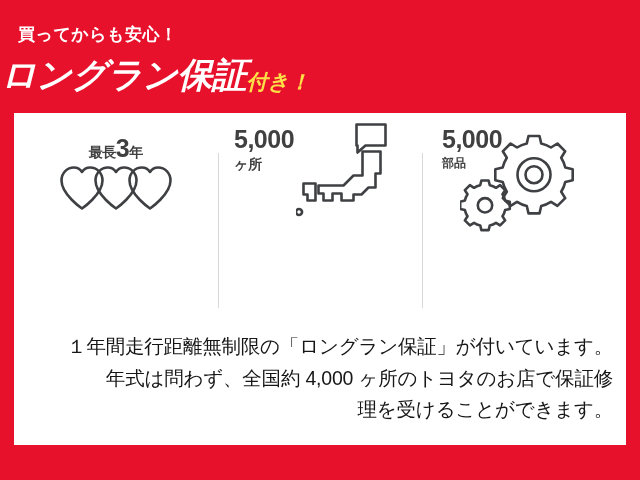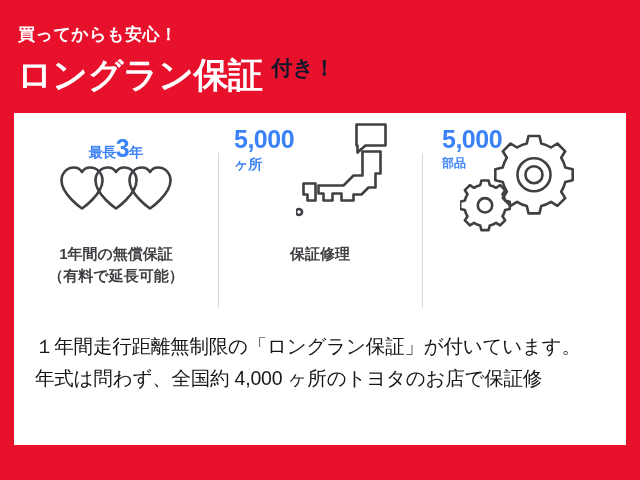--- a/index.html
+++ b/index.html
@@ -36,40 +36,41 @@
     left: 18px;
     top: 23px;
     color: #ffffff;
     font-size: 17px;
     font-weight: bold;
     letter-spacing: 0.5px;
     white-space: nowrap;
   }
   .header-title-row {
     position: absolute;
-    left: 17px;
+    left: 1px;
     top: 57px;
     display: flex;
-    align-items: flex-start;
-    white-space: nowrap;
+    align-items: flex-end;
+    white-space: nowrap;
+    font-style: italic;
   }
   .header-title-main {
     color: #ffffff;
     font-size: 35px;
     font-weight: bold;
     letter-spacing: -0.5px;
     line-height: 1;
   }
   .header-title-suffix {
-    color: #0f172a;
+    color: #fde047;
     font-size: 21px;
     font-weight: bold;
     letter-spacing: 0px;
     line-height: 1;
-    margin-left: 9px;
+    margin-left: 0;
   }
 
   
   .panel {
     position: absolute;
     left: 14px;
     top: 113px;
     width: 612px;
     height: 332px;
     background: #ffffff;
@@ -114,21 +115,21 @@
     font-size: 15px;
     font-weight: bold;
     line-height: 1.45;
     text-align: center;
     white-space: nowrap;
   }
 
   
   .num-block {
     position: absolute;
-    color: #3b82f6;
+    color: #404040;
     font-weight: bold;
     line-height: 1;
   }
 
   
   .f1-num {
     left: 0;
     right: 0;
     top: 23px;
     text-align: center;
@@ -179,21 +180,21 @@
   .body-copy {
     position: absolute;
     left: 21px;
     top: 218px;
     width: 578px;
     color: #161616;
     font-size: 19.5px;
     line-height: 1.62;
     letter-spacing: -0.2px;
   }
-  .body-copy p { margin: 0; }
+  .body-copy p { margin: 0; text-align: right; }
 </style>
 </head>
 <body>
 
 <div class="banner">
 
   <div class="header">
     <div class="header-kicker">買ってからも安心！</div>
     <div class="header-title-row">
       <span class="header-title-main">ロングラン保証</span>
@@ -211,24 +212,20 @@
             <span class="small">最長</span><span class="big">3</span><span class="unit">年</span>
           </div>
           <div class="hearts">
             <svg width="116" height="50" viewBox="0 0 116 50" fill="none" stroke="#3f4043" stroke-width="2.6" stroke-linejoin="round" stroke-linecap="round">
               <path d="M24 45.5 C24 45.5 3.5 31.5 3.5 17.5 C3.5 9.8 9.3 4.5 15.8 4.5 C19.8 4.5 22.6 6.6 24 9.0 C25.4 6.6 28.2 4.5 32.2 4.5 C38.7 4.5 44.5 9.8 44.5 17.5 C44.5 31.5 24 45.5 24 45.5 Z"></path>
               <path d="M58 45.5 C58 45.5 37.5 31.5 37.5 17.5 C37.5 9.8 43.3 4.5 49.8 4.5 C53.8 4.5 56.6 6.6 58 9.0 C59.4 6.6 62.2 4.5 66.2 4.5 C72.7 4.5 78.5 9.8 78.5 17.5 C78.5 31.5 58 45.5 58 45.5 Z"></path>
               <path d="M92 45.5 C92 45.5 71.5 31.5 71.5 17.5 C71.5 9.8 77.3 4.5 83.8 4.5 C87.8 4.5 90.6 6.6 92 9.0 C93.4 6.6 96.2 4.5 100.2 4.5 C106.7 4.5 112.5 9.8 112.5 17.5 C112.5 31.5 92 45.5 92 45.5 Z"></path>
             </svg>
           </div>
         </div>
-        <div class="feature-caption">
-          <div>1年間の無償保証</div>
-          <div>（有料で延長可能）</div>
-        </div>
       </div>
 
       <div class="feature">
         <div class="feature-visual">
           <div class="num-block f2-num">
             <span class="big">5,000</span>
             <span class="unit">ヶ所</span>
           </div>
           <div class="japan">
             <svg width="96" height="104" viewBox="0 0 96 104" fill="none" stroke="#3f4043" stroke-width="2.6" stroke-linejoin="round" stroke-linecap="round">
@@ -238,21 +235,20 @@
               <path d="M66.5 30.5 H84.5 V52.5 H79.5 V66.5 H72.5 L65.5 73.5 H57.5 V79.5 H45.5
                        V72.5 H36.5 V79.5 H27.5 V72.5 H22.5 V64.5 H47.5 L57.5 54.5 H66.5 Z"></path>
 
               <path d="M7.5 62.5 H19.5 V79.5 H11.5 V73.5 H7.5 Z"></path>
 
               <path d="M3.0 88.0 a3.0 3.0 0 1 0 0.01 0 Z"></path>
             </svg>
           </div>
         </div>
         <div class="feature-caption">
-          <div>保証修理</div>
         </div>
       </div>
 
       <div class="feature">
         <div class="feature-visual">
           <div class="num-block f3-num">
             <span class="big">5,000</span>
             <span class="unit">部品</span>
           </div>
           <div class="gears">
@@ -287,16 +283,17 @@
         </div>
         <div class="feature-caption">
         </div>
       </div>
 
     </div>
 
     <div class="body-copy">
       <p>１年間走行距離無制限の「ロングラン保証」が付いています。</p>
       <p>年式は問わず、全国約 4,000 ヶ所のトヨタのお店で保証修</p>
+      <p>理を受けることができます。</p>
     </div>
 
   </div>
 </div>
 
 </body></html>

